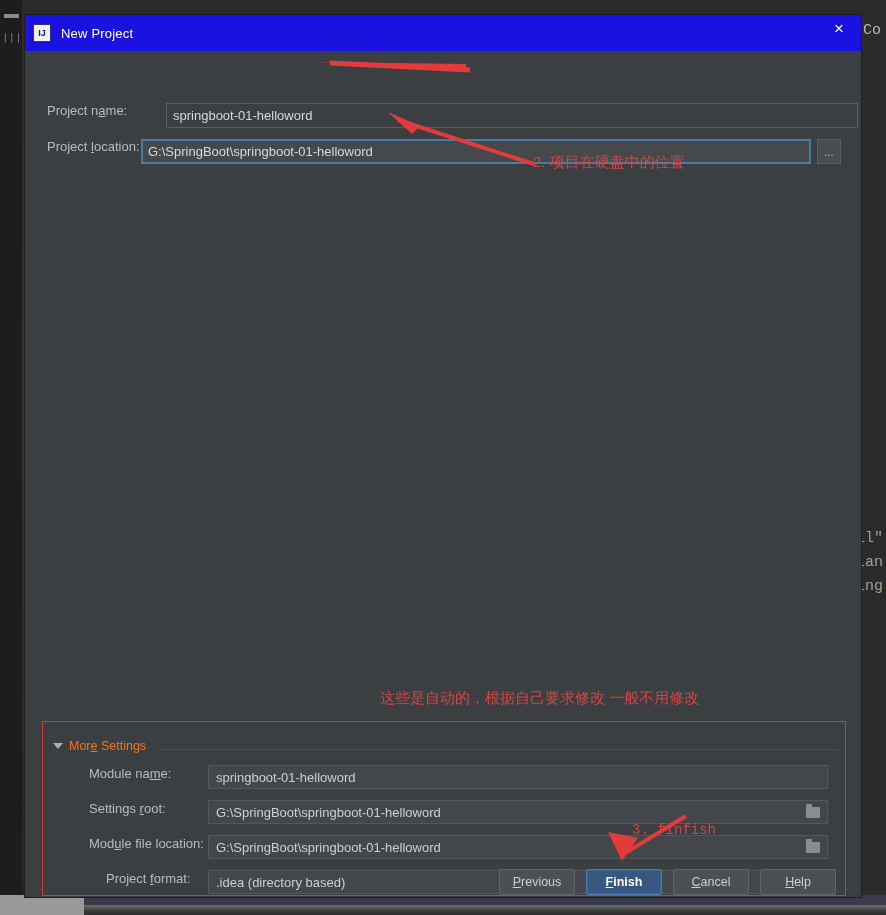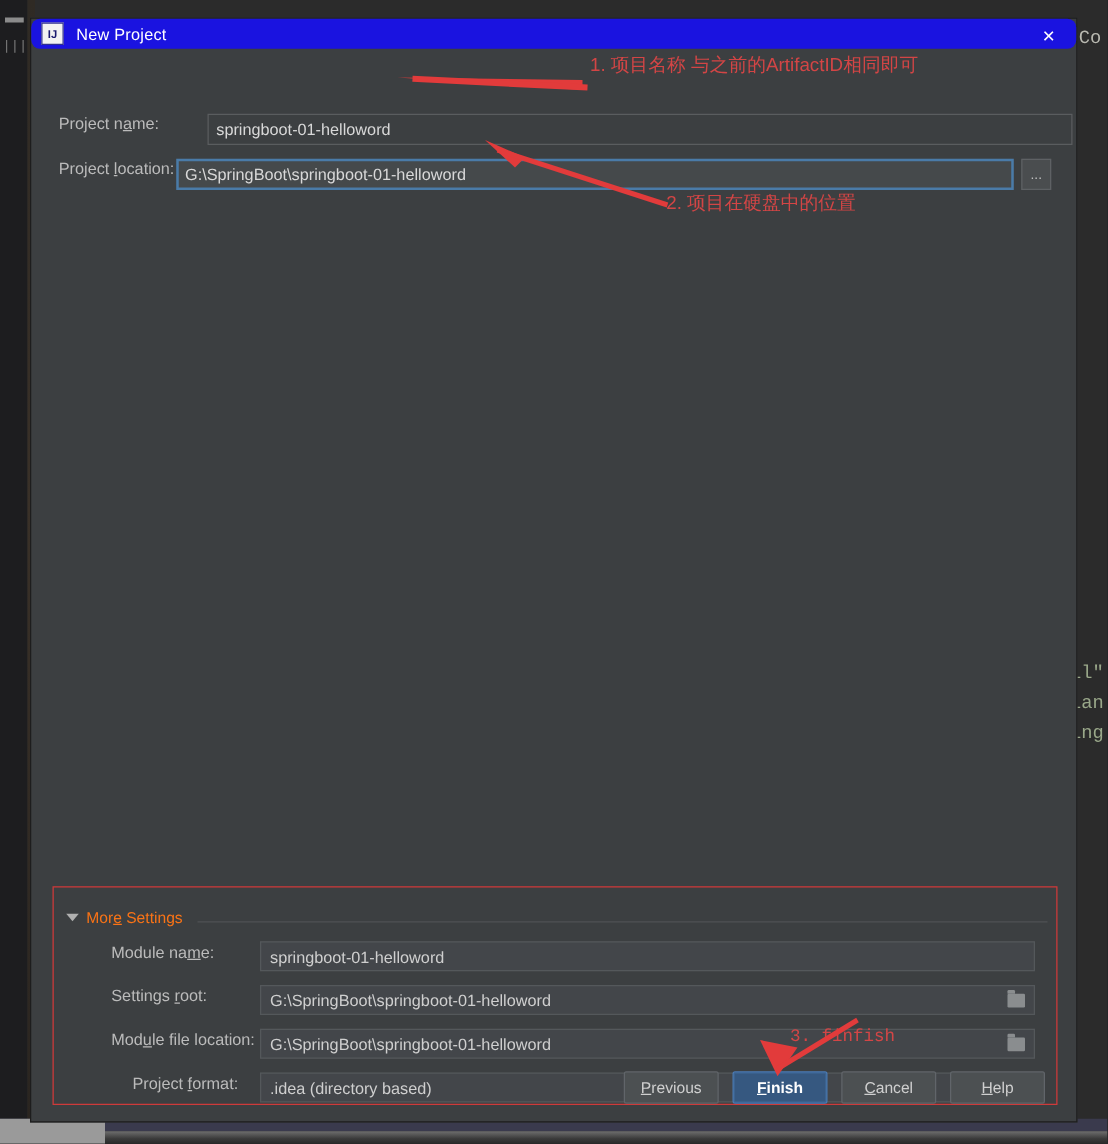--- a/index.html
+++ b/index.html
@@ -60,27 +60,26 @@
   
   .dialog {
     position: absolute;
     left: 24px; top: 14px;
     width: 838px; height: 884px;
     background: #3c3f41;
     border: 1px solid #1d1d1d;
     box-sizing: border-box;
   }
   .titlebar {
-    height: 24px;
+    height: 36px;
     background: #1a13e0;
     display: flex; align-items: center;
     padding-left: 8px;
     box-sizing: border-box;
     position: relative;
-    border-radius: 7px;
   }
   .ij-icon {
     width: 16px; height: 16px;
     background: #f2f2f2;
     border: 1px solid #2f2f8f;
     display: flex; align-items: center; justify-content: center;
     font-size: 9px; font-weight: bold; color: #1a1a6e;
     font-family: "Liberation Sans", sans-serif;
     line-height: 1;
   }
@@ -342,22 +341,22 @@
           </div>
         <div class="btn">
             <u>H</u>
             <span>elp</span>
           </div>
       </div>
 
     </div>
   </div>
 
-  <div class="annot" style="left:472px; top:43px;">1. 项目名称 与之前的ArtifactID相同即可</div>
   <div class="annot" style="left:533px; top:153px;">2. 项目在硬盘中的位置</div>
+  <div class="annot" style="left:380px; top:689px;">这些是自动的，根据自己要求修改 一般不用修改</div>
   <div class="annot mono" style="left:632px; top:822px;">3. finfish</div>
 
   <svg class="arrow-svg" style="left:0; top:0;" width="886" height="915">
 
     <g>
       <path d="M318,62 L466,72 L466,64 Z" fill="#e23b3b"></path>
       <path d="M330,63 L470,70" stroke="#e23b3b" stroke-width="5" fill="none"></path>
     </g>
 
     <g>

